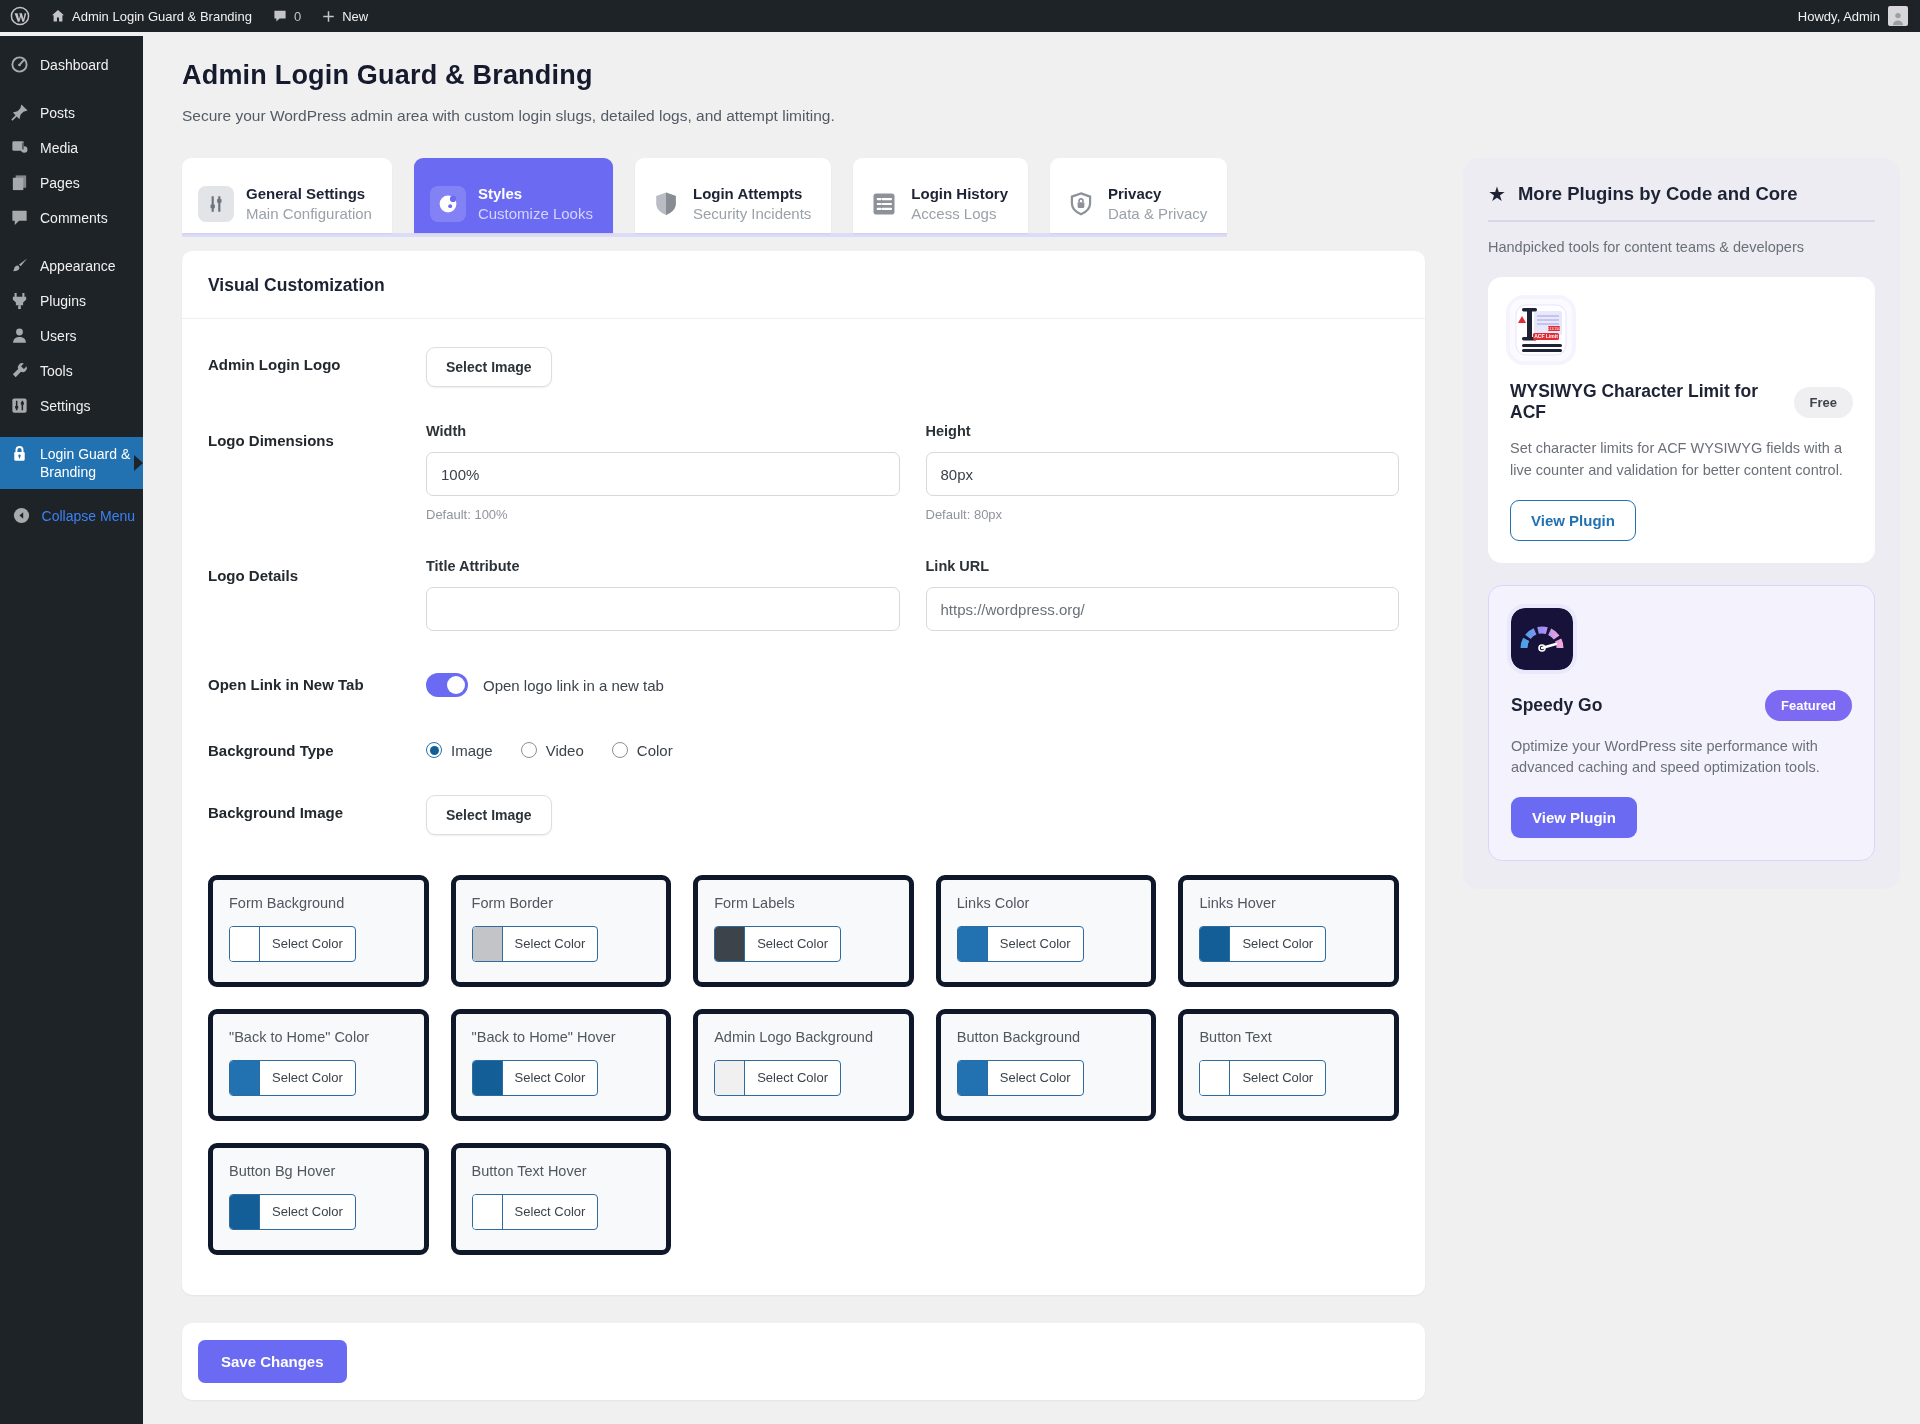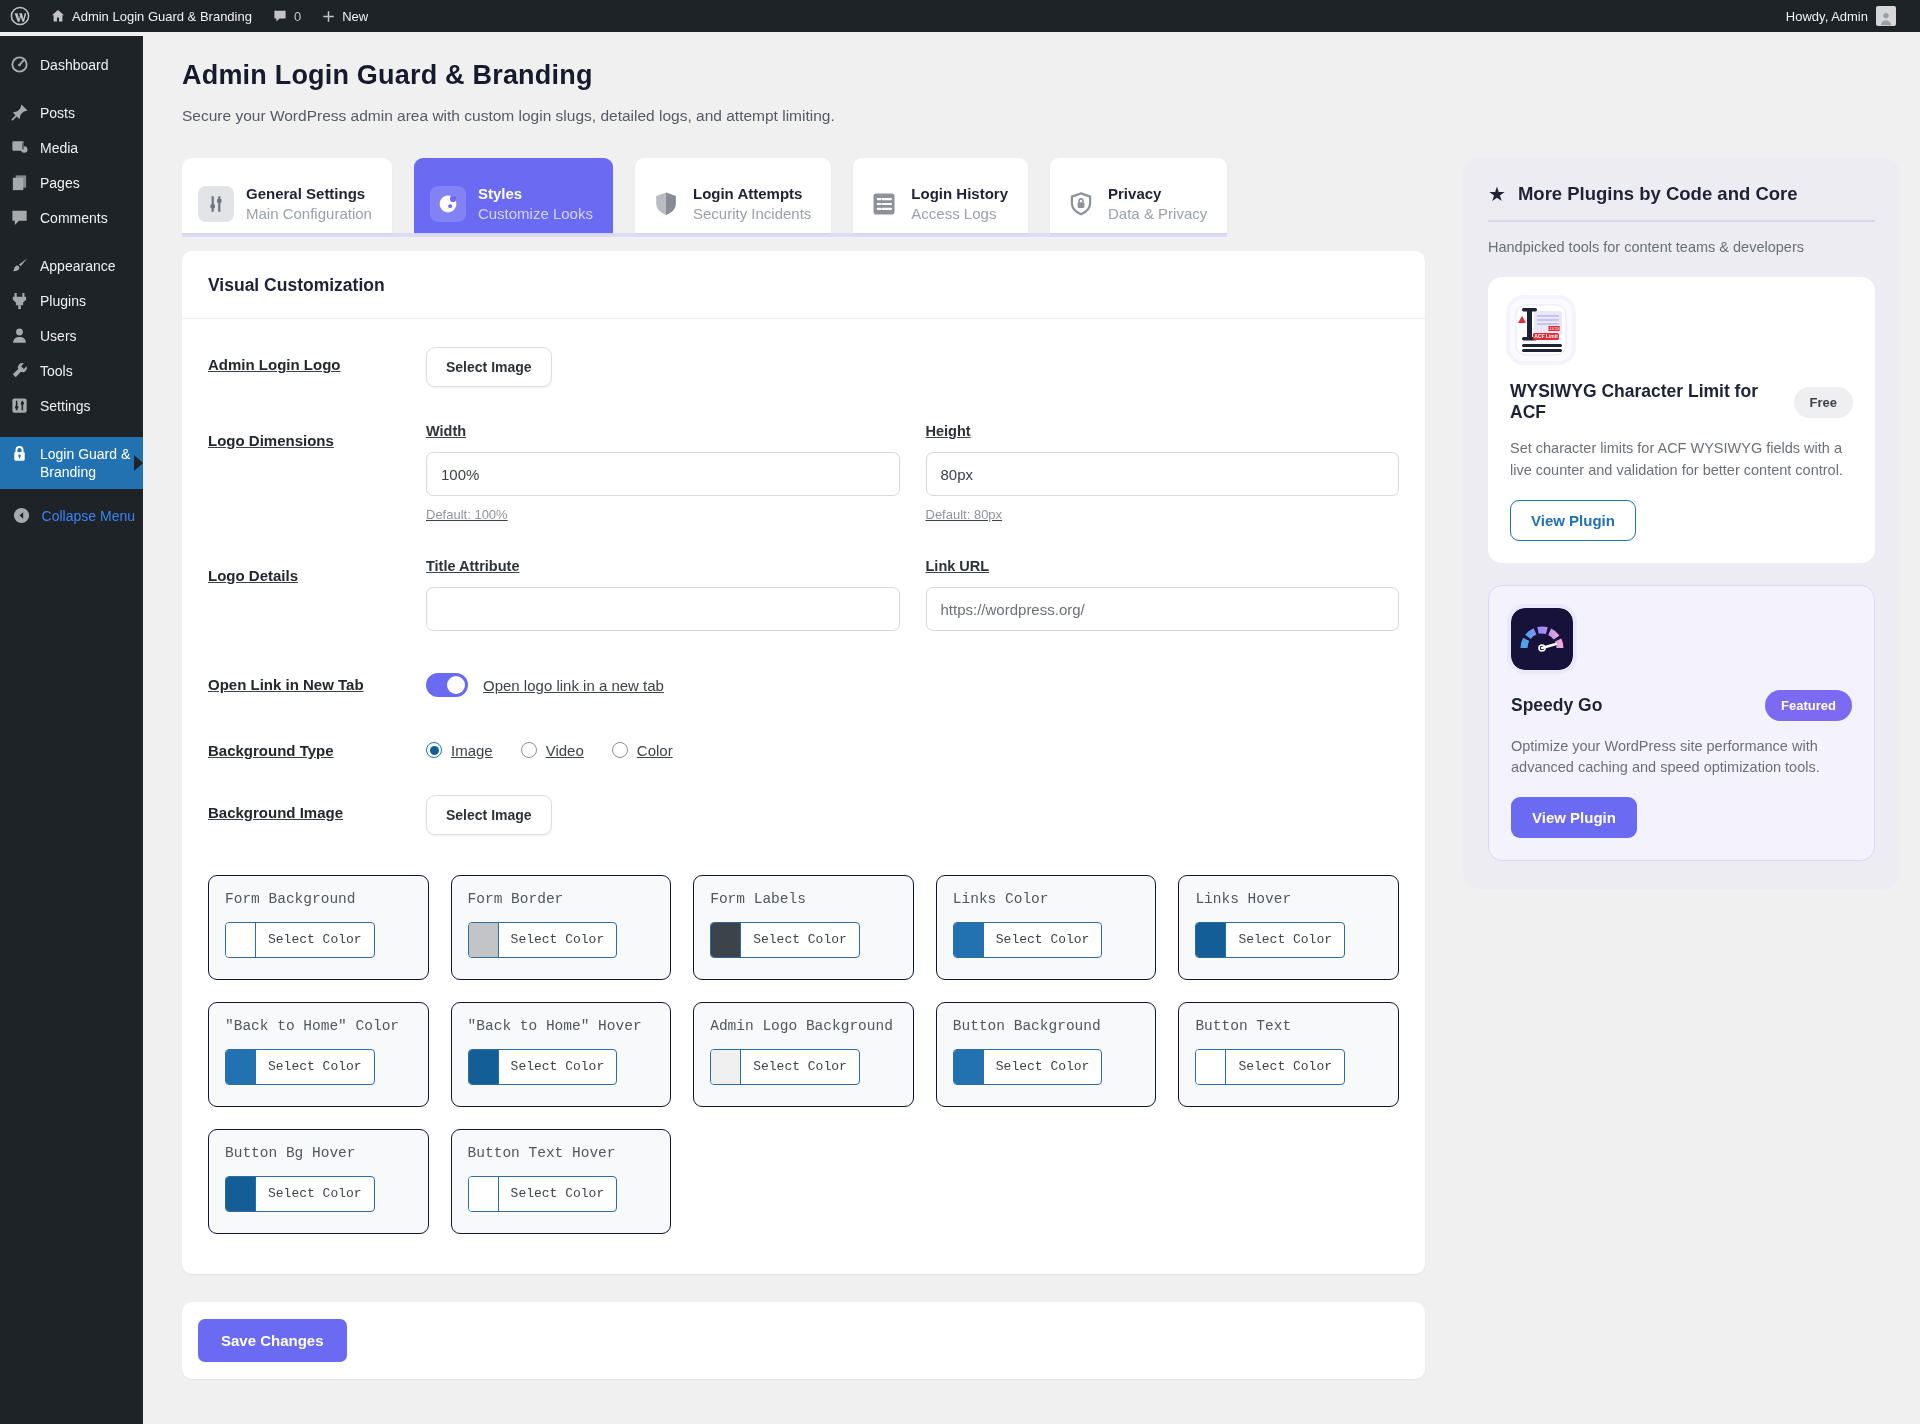--- a/index.html
+++ b/index.html
@@ -14,21 +14,21 @@
   
   .admin-bar {
     position:absolute; top:0; left:0; width:1920px; height:32px;
     background:#1d2327; color:#c3c4c7;
     display:flex; align-items:center; font-size:13px; z-index:50;
   }
   .ab-item { display:flex; align-items:center; gap:6px; padding:0 10px; height:32px; cursor:pointer; }
   .ab-item svg { display:block; }
   .ab-site { color:#f0f0f1; font-weight:400; }
   .ab-count { color:#c3c4c7; }
-  .ab-right { margin-left:auto; display:flex; align-items:center; gap:8px; padding-right:24px; }
+  .ab-right { margin-left:auto; display:flex; align-items:center; gap:8px; padding-right:12px; }
   .ab-howdy { color:#f0f0f1; }
   .ab-avatar { width:20px; height:20px; background:#d7d7d9; border-radius:2px; display:flex; align-items:flex-end; justify-content:center; overflow:hidden; }
   
   .sidebar {
     position:absolute; top:36px; left:0; bottom:0; width:143px;
     background:#1d2327; color:#f0f0f1; font-size:14px; z-index:40;
     padding-top:12px;
   }
   .sb-item { display:flex; align-items:flex-start; gap:10px; padding:8px 8px 8px 10px; line-height:18px; cursor:pointer; color:#f0f0f1; position:relative; }
   .sb-item .sb-icn { width:20px; height:20px; flex:0 0 20px; color:#a7aaad; margin-top:-1px; }
@@ -61,21 +61,21 @@
   .tab.active .tab-sub { color:#d4d4fd; }
   .tab-icnbox { width:36px; height:36px; border-radius:8px; background:#e3e4e8; display:flex; align-items:center; justify-content:center; color:#6e747c; }
   .tab.active .tab-icnbox { background:rgba(255,255,255,.16); color:#fff; }
   .tab-icn { width:30px; height:30px; color:#9aa0a8; display:flex; align-items:center; justify-content:center; }
   
   .card { background:#fff; border-radius:10px; margin-top:14px; box-shadow:0 1px 2px rgba(20,20,45,.05); }
   .card-head { padding:24px 26px 22px; border-bottom:1px solid #edeff2; }
   .card-h1 { font-size:17.5px; font-weight:700; color:#1d2335; }
   .card-h2 { font-size:13.5px; color:#8c9097; margin-top:9px; }
   .form { padding:28px 26px 10px; }
-  .frow { display:flex; margin-bottom:36px;text-decoration:underline; }
+  .frow { display:flex; margin-bottom:36px; }
   .flabel { flex:0 0 218px; font-size:15px; font-weight:700; color:#23282d; padding-top:9px; }
   .ffield { flex:1; }
   .cols2 { display:grid; grid-template-columns:1fr 1fr; gap:26px; }
   .inp-label { font-size:14.5px; font-weight:700; color:#2c3338; margin-bottom:13px; }
   .txt {
     width:100%; height:44px; border:1px solid #d6d8de; border-radius:7px;
     padding:0 14px; font-size:15px; color:#3c434a; background:#fff;
     font-family:"Liberation Sans", sans-serif; outline:none;
   }
   .txt.gray { color:#6b7178; }
@@ -92,21 +92,21 @@
   .toggle-text { font-size:15px; color:#3c434a; }
   
   .radio-row { display:flex; align-items:center; gap:28px; padding-top:8px; }
   .radio-opt { display:flex; align-items:center; gap:9px; cursor:pointer; }
   .radio { width:16px; height:16px; border-radius:50%; border:1.5px solid #8c8f94; background:#fff; position:relative; }
   .radio.checked { border-color:#2271b1; }
   .radio.checked::after { content:""; position:absolute; inset:2.5px; border-radius:50%; background:#135e96; }
   .radio-label { font-size:15px; color:#3c434a; }
   
   .cgrid { display:grid; grid-template-columns:repeat(5,1fr); gap:22px; padding:4px 0 30px; }
-  .ccell { background:#f8f9fb; border:1px solid #0f172a; border-radius:9px; padding:15px 16px 17px;font-family:Liberation Mono, monospace; }
+  .ccell { background:#f8f9fb; border:5px solid #0f172a; border-radius:9px; padding:15px 16px 17px; }
   .ccell-label { font-size:14.5px; color:#50575e; }
   .cpick { display:inline-flex; margin-top:15px; border:1px solid #2e6ca0; border-radius:4px; background:#fff; overflow:hidden; cursor:pointer; }
   .swatch { width:30px; height:34px; border-right:1px solid #2e6ca0; display:block; }
   .cpick-label { font-size:13px; color:#3c434a; line-height:34px; padding:0 12px; }
   
   .save-bar { background:#fff; border-radius:10px; margin-top:28px; padding:17px 16px; box-shadow:0 1px 2px rgba(20,20,45,.05); }
   .btn-primary {
     background:#6a6af3; color:#fff; border:none; border-radius:7px; padding:13px 23px;
     font-size:15px; font-weight:700; cursor:pointer; font-family:"Liberation Sans", sans-serif;
   }

